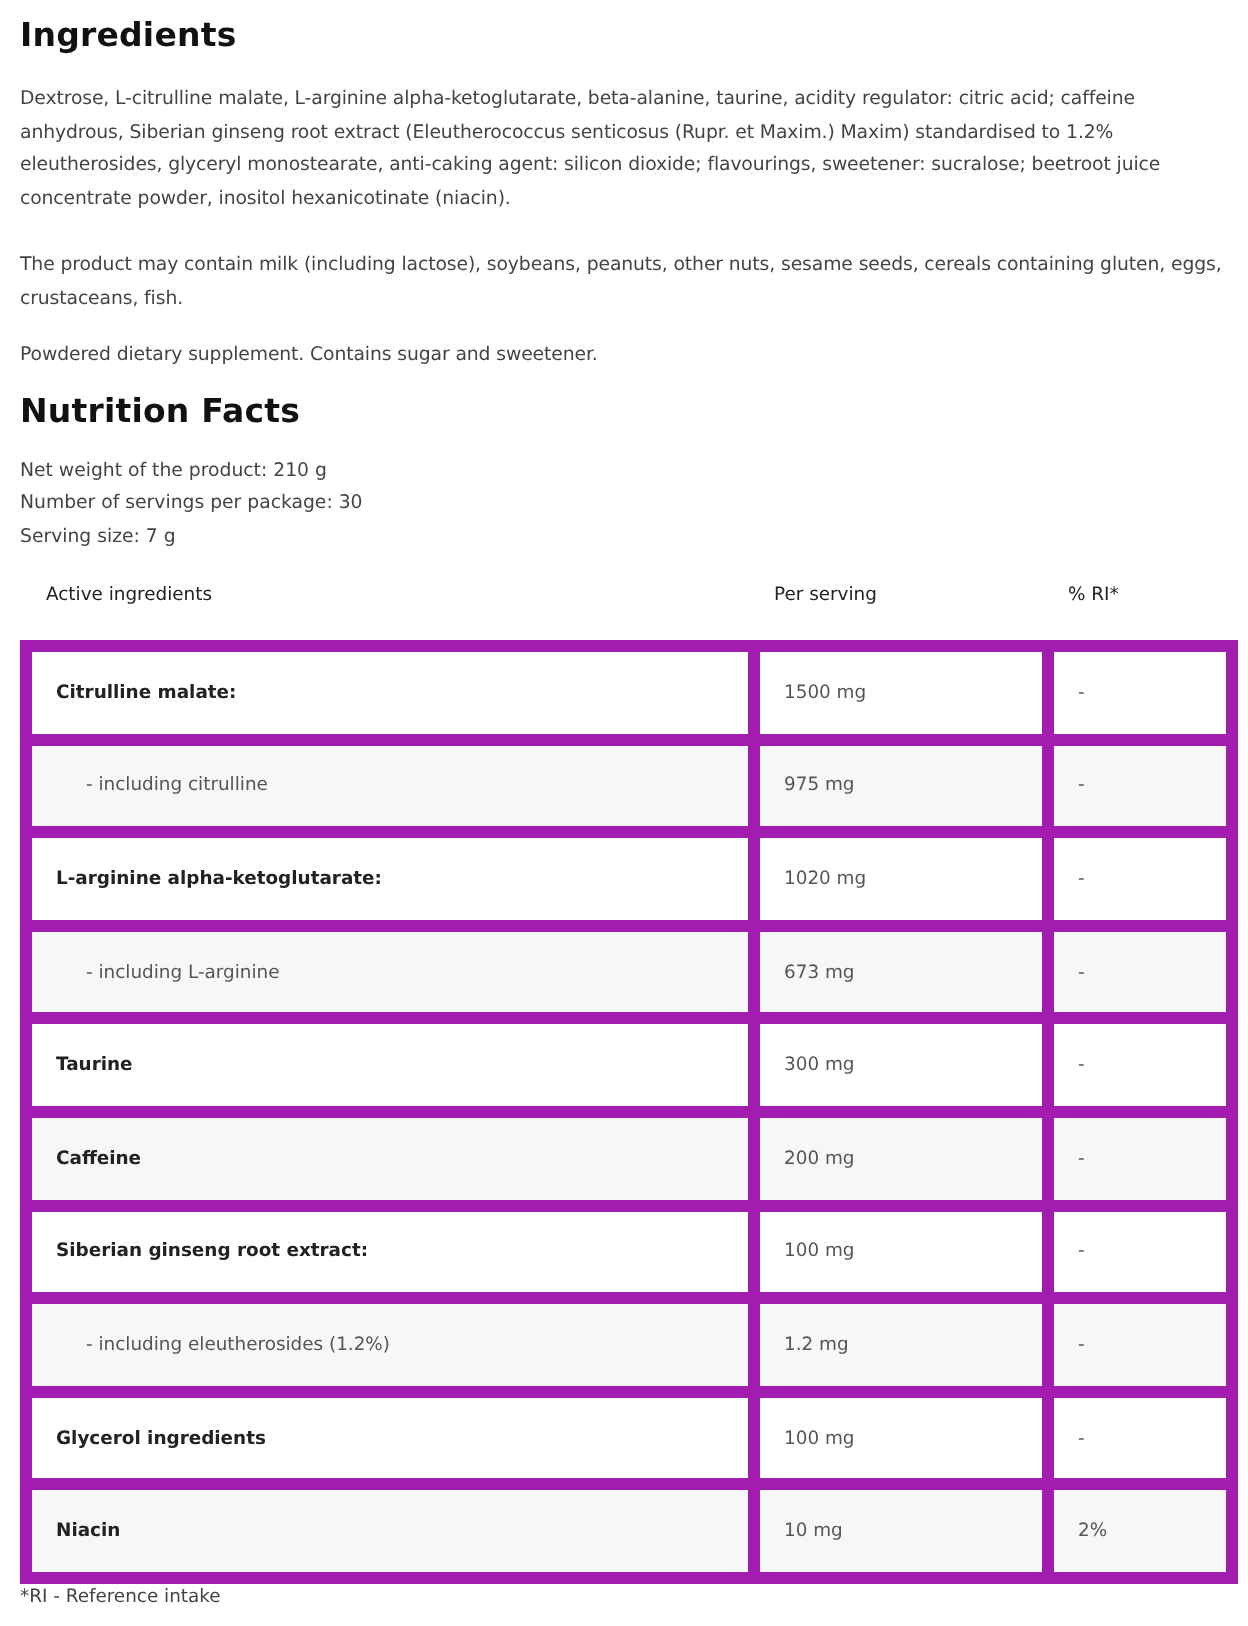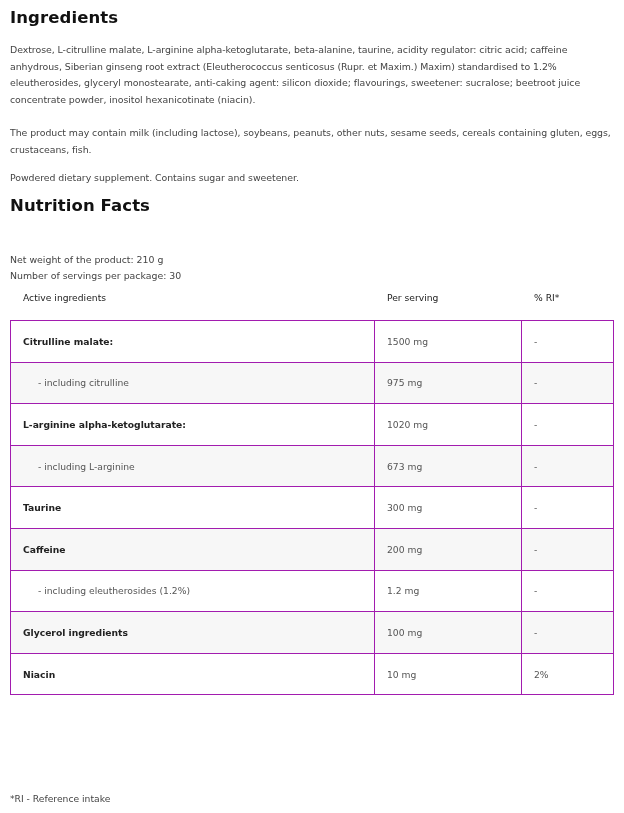--- a/index.html
+++ b/index.html
@@ -47,21 +47,20 @@
     .p-ingredients { top: 42px; }
     .p-allergens { top: 125px; }
     .p-supplement { top: 170px; }
     .facts {
       position: absolute;
       left: 10px;
       top: 228px;
       font-size: 9.4px;
       line-height: 16.3px;
       color: #444444;
-      margin-top: 24px;
     }
     .facts div { white-space: nowrap; }
 
     .table-head {
       position: absolute;
       left: 10px;
       top: 290px;
       width: 603px;
       height: 18px;
       font-size: 9.2px;
@@ -82,21 +81,21 @@
       top: 320px;
       width: 603px;
       border-collapse: collapse;
       table-layout: fixed;
       font-size: 9.2px;
     }
     table.nutri col.c1 { width: 364px; }
     table.nutri col.c2 { width: 147px; }
     table.nutri col.c3 { width: 92px; }
     table.nutri td {
-      border: 1px solid #a21caf;
+      border: 6px solid #a21caf;
       height: 40.6px;
       padding: 0 0 0 12px;
       vertical-align: middle;
       color: #555555;
       white-space: nowrap;
     }
     table.nutri tr:nth-child(even) td {
       background: #f7f7f7;
     }
     table.nutri td.name.main {
@@ -120,20 +119,21 @@
 
 <h2 class="h-ingredients">Ingredients</h2>
 <p class="para p-ingredients">Dextrose, L-citrulline malate, L-arginine alpha-ketoglutarate, beta-alanine, taurine, acidity regulator: citric acid; caffeine anhydrous, Siberian ginseng root extract (Eleutherococcus senticosus (Rupr. et Maxim.) Maxim) standardised to 1.2% eleutherosides, glyceryl monostearate, anti-caking agent: silicon dioxide; flavourings, sweetener: sucralose; beetroot juice concentrate powder, inositol hexanicotinate (niacin).</p>
 <p class="para p-allergens">The product may contain milk (including lactose), soybeans, peanuts, other nuts, sesame seeds, cereals containing gluten, eggs, crustaceans, fish.</p>
 <p class="para p-supplement">Powdered dietary supplement. Contains sugar and sweetener.</p>
 
 <h2 class="h-nutrition">Nutrition Facts</h2>
 <div class="facts">
   <div>Net weight of the product: 210 g</div>
   <div>Number of servings per package: 30</div>
+  <div>Serving size: 7 g</div>
 </div>
 
 <div class="table-head">
   <span class="th-active">Active ingredients</span>
   <span class="th-per">Per serving</span>
   <span class="th-ri">% RI*</span>
 </div>
 
 <table class="nutri">
   <colgroup>
@@ -166,20 +166,25 @@
       <td class="name main">Taurine</td>
       <td>300 mg</td>
       <td>-</td>
     </tr>
     <tr>
       <td class="name main">Caffeine</td>
       <td>200 mg</td>
       <td>-</td>
     </tr>
     <tr>
+      <td class="name main">Siberian ginseng root extract:</td>
+      <td>100 mg</td>
+      <td>-</td>
+    </tr>
+    <tr>
       <td class="name sub">- including eleutherosides (1.2%)</td>
       <td>1.2 mg</td>
       <td>-</td>
     </tr>
     <tr>
       <td class="name main">Glycerol ingredients</td>
       <td>100 mg</td>
       <td>-</td>
     </tr>
     <tr>

